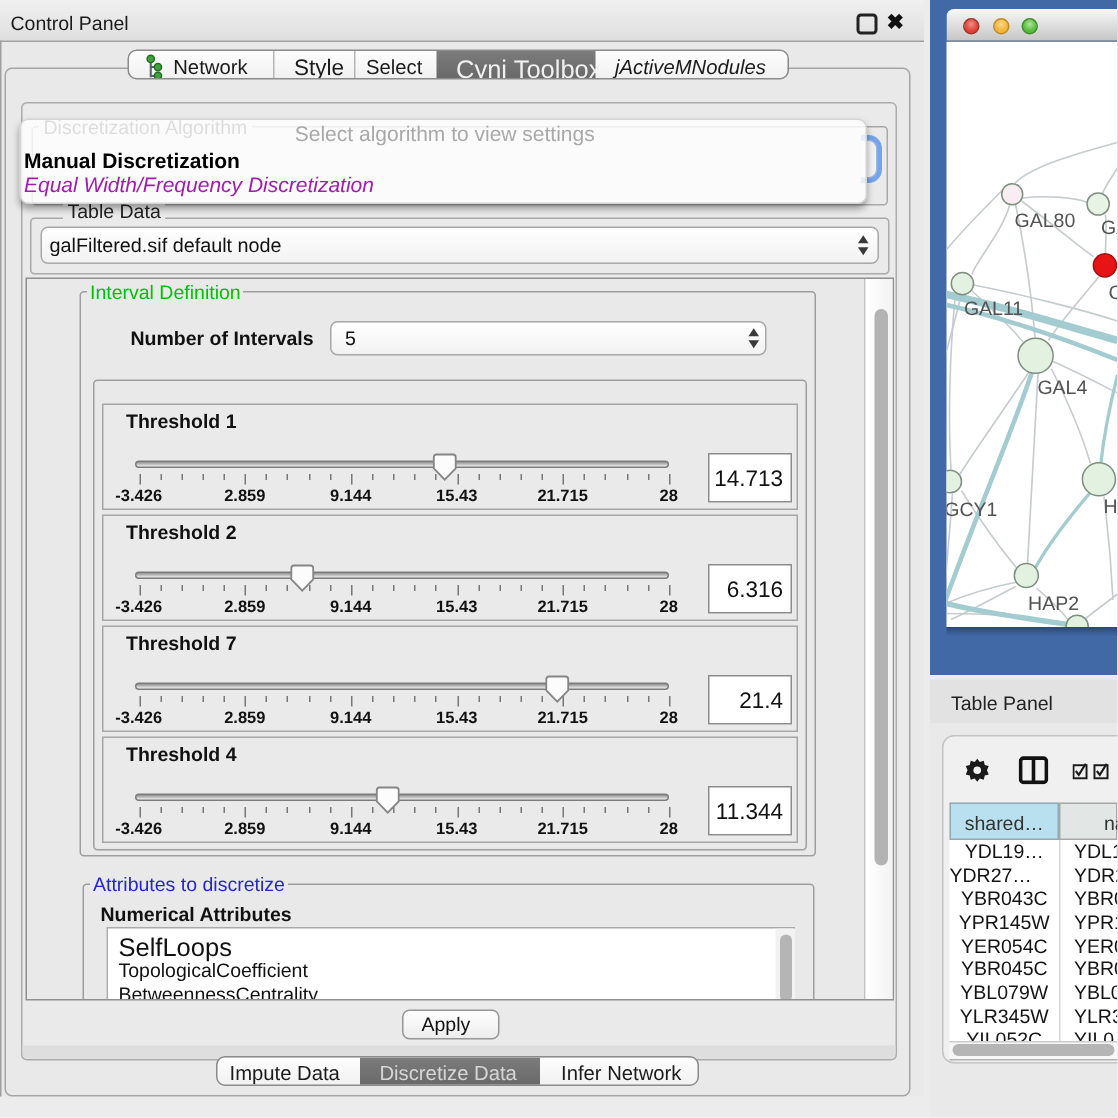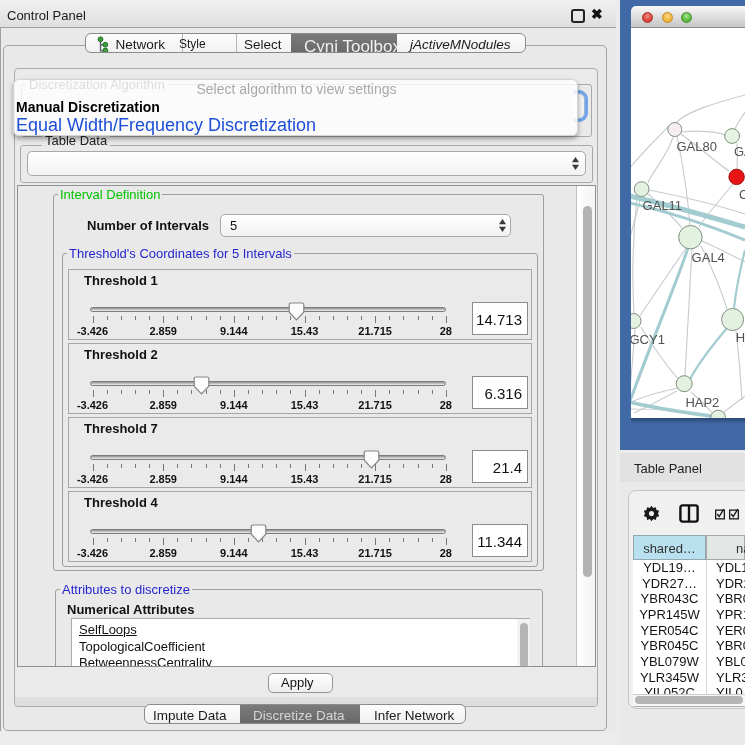--- a/index.html
+++ b/index.html
@@ -25,60 +25,60 @@
     <div class="abs" style="left:150px;top:0;width:1px;height:20px;background:#b5b5b5;"></div>
     <div class="abs" style="left:205px;top:0;width:106px;height:20px;background:linear-gradient(#7b7b7b,#686868);"></div>
 
     <svg class="abs" style="left:9px;top:1px;" width="14" height="18" viewBox="0 0 14 18">
       <path d="M5.5,4.5 L5.5,16.5 M5.5,9.7 L9,9.7 M5.5,15.7 L9,15.7" stroke="#5c6270" stroke-width="1.4" fill="none"></path>
       <circle cx="5.5" cy="4.3" r="2.4" fill="#3fa03f" stroke="#1f6f1f" stroke-width="1"></circle>
       <circle cx="10.3" cy="9.7" r="2.4" fill="#3fa03f" stroke="#1f6f1f" stroke-width="1"></circle>
       <circle cx="10.3" cy="15.5" r="2.4" fill="#3fa03f" stroke="#1f6f1f" stroke-width="1"></circle>
     </svg>
     <div class="txt" style="left:29.5px;top:3px;font-size:13.5px;color:#1b1b1b;">Network</div>
-    <div class="txt" style="left:93px;top:3px;font-size:12px;color:#1b1b1b;">Style</div>
+    <div class="txt" style="left:110px;top:3px;font-size:15px;color:#1b1b1b;">Style</div>
     <div class="txt" style="left:158px;top:3px;font-size:13.5px;color:#1b1b1b;">Select</div>
     <div class="txt" style="left:218px;top:3px;font-size:17px;color:#f0f0f0;">Cyni Toolbox</div>
     <div class="txt" style="left:324px;top:3px;font-size:13.5px;color:#1b1b1b;font-style:italic;">jActiveMNodules</div>
   </div>
 
   <div class="abs" style="left:14px;top:68px;width:584px;height:639px;border:1px solid #ababab;border-radius:4px;background:#eaeaea;box-sizing:border-box;"></div>
   <div class="abs" style="left:15px;top:697px;width:582px;height:9px;background:#dedede;border-radius:0 0 4px 4px;"></div>
 
   <div class="abs" style="left:21px;top:84px;width:571px;height:53px;border:1px solid #a9a9a9;border-radius:3px;box-sizing:border-box;"></div>
   <div class="txt" style="left:26px;top:77px;font-size:13px;color:#555;background:#eaeaea;padding:0 3px;">Discretization Algorithm</div>
 
   <div class="abs" style="left:574px;top:90px;width:18px;height:32px;overflow:hidden;">
     <div class="abs" style="left:-6px;top:3px;width:17px;height:26px;border-radius:6px;background:#f2f2f2;border:1px solid #9ab6dd;box-sizing:border-box;box-shadow:0 0 0 3px rgba(86,148,236,0.8);"></div>
   </div>
 
   <div class="abs" style="left:20px;top:145px;width:573px;height:38px;border:1px solid #a9a9a9;border-radius:3px;box-sizing:border-box;"></div>
   <div class="txt" style="left:42px;top:133px;font-size:13px;color:#222;background:#eaeaea;padding:0 3px;">Table Data</div>
 
   <div class="abs" style="left:27px;top:151px;width:559px;height:25px;background:linear-gradient(#ffffff,#f2f2f2);border:1px solid #a8a8a8;border-radius:5px;box-sizing:border-box;"></div>
+  <div class="txt" style="left:33px;top:156px;font-size:13.2px;color:#111;">galFiltered.sif default node</div>
   <svg class="abs" style="left:570px;top:156px;" width="11" height="15" viewBox="0 0 12 17">
     <path d="M6,1 L10,7 L2,7 Z" fill="#3a3a3a"></path>
     <path d="M6,16 L10,10 L2,10 Z" fill="#3a3a3a"></path>
   </svg>
 
   <div class="abs" style="left:17px;top:185px;width:579px;height:482px;border:1px solid #909090;background:#e9e9e9;box-sizing:border-box;overflow:hidden;">
 
     <div class="abs" style="left:35px;top:8px;width:491px;height:377px;border:1px solid #9e9e9e;border-radius:3px;box-sizing:border-box;"></div>
     <div class="txt" style="left:40px;top:1px;font-size:13px;color:#00c300;background:#e9e9e9;padding:0 2px;">Interval Definition</div>
 
     <div class="txt" style="left:69px;top:32px;font-size:13px;font-weight:bold;color:#111;">Number of Intervals</div>
     <div class="abs" style="left:202px;top:28px;width:291px;height:23px;background:linear-gradient(#ffffff,#f2f2f2);border:1px solid #a8a8a8;border-radius:5px;box-sizing:border-box;"></div>
     <div class="txt" style="left:212px;top:32px;font-size:13px;color:#111;">5</div>
     <svg class="abs" style="left:479px;top:32px;" width="11" height="15" viewBox="0 0 12 17">
       <path d="M6,1 L10,7 L2,7 Z" fill="#3a3a3a"></path>
       <path d="M6,16 L10,10 L2,10 Z" fill="#3a3a3a"></path>
     </svg>
 
     <div class="abs" style="left:44px;top:67px;width:476px;height:314px;border:1px solid #9e9e9e;border-radius:3px;box-sizing:border-box;"></div>
-    <div class="txt" style="left:49px;top:60px;font-size:13px;color:#2626cf;background:#e9e9e9;padding:0 2px;">Threshold's Coordinates for 5 Intervals</div>
 
     <div class="abs" style="left:50px;top:83px;width:464px;height:71px;border:1px solid #a6a6a6;background:#eaeaea;box-sizing:border-box;">
       <div class="txt" style="left:15px;top:3px;font-size:13px;font-weight:bold;color:#111;">Threshold 1</div>
       <div class="abs" style="left:21px;top:37px;width:356px;height:5px;background:linear-gradient(#8f8f8f,#f0f0f0);border:1px solid #7c7c7c;border-radius:3px;box-sizing:border-box;"></div>
       <div class="abs" style="left:23.5px;top:46px;width:1px;height:7px;background:#777;"></div>
       <div class="abs" style="left:37.6px;top:46px;width:1px;height:4px;background:#777;"></div>
       <div class="abs" style="left:51.8px;top:46px;width:1px;height:4px;background:#777;"></div>
       <div class="abs" style="left:65.9px;top:46px;width:1px;height:4px;background:#777;"></div>
       <div class="abs" style="left:80.0px;top:46px;width:1px;height:4px;background:#777;"></div>
       <div class="abs" style="left:94.2px;top:46px;width:1px;height:7px;background:#777;"></div>
@@ -235,21 +235,21 @@
           <path d="M3,1 L14,1 Q15.8,1 15.8,2.8 L15.8,10.2 L8.5,17.8 L1.2,10.2 L1.2,2.8 Q1.2,1 3,1 Z" fill="#fcfcfc" stroke="#858585" stroke-width="1.2"></path>
         </svg>
       <div class="abs" style="left:403px;top:32px;width:56px;height:33px;background:#fff;border:1px solid #8c8c8c;box-sizing:border-box;"></div>
       <div class="txt" style="left:403px;top:41px;width:50px;text-align:right;font-size:15px;color:#111;">11.344</div>
       </div>
 
     <div class="abs" style="left:37px;top:403px;width:488px;height:80px;border:1px solid #9e9e9e;border-radius:3px;box-sizing:border-box;"></div>
     <div class="txt" style="left:42px;top:396px;font-size:13px;color:#2626cf;background:#e9e9e9;padding:0 2px;">Attributes to discretize</div>
     <div class="txt" style="left:49px;top:416px;font-size:13px;font-weight:bold;color:#111;">Numerical Attributes</div>
     <div class="abs" style="left:53px;top:432px;width:459px;height:50px;background:#fff;border:1px solid #aaa;box-sizing:border-box;"></div>
-    <div class="txt" style="left:61px;top:436px;font-size:13px;color:#111;text-decoration:underline;">SelfLoops</div>
+    <div class="txt" style="left:61px;top:436px;font-size:17px;color:#111;">SelfLoops</div>
     <div class="txt" style="left:61px;top:452.5px;font-size:13px;color:#111;">TopologicalCoefficient</div>
     <div class="txt" style="left:61px;top:469px;font-size:13px;color:#111;">BetweennessCentrality</div>
 
     <div class="abs" style="left:499px;top:433px;width:13px;height:49px;background:#f2f2f2;"></div>
     <div class="abs" style="left:501.5px;top:437px;width:8px;height:45px;background:#b5b5b5;border-radius:4px;"></div>
 
     <div class="abs" style="left:558px;top:0;width:1px;height:482px;background:#c0c0c0;"></div>
     <div class="abs" style="left:559px;top:0;width:19px;height:482px;background:linear-gradient(90deg,#ffffff,#f2f2f2);"></div>
     <div class="abs" style="left:564.5px;top:20px;width:9.5px;height:371px;background:#b3b3b3;border-radius:5px;"></div>
   </div>
@@ -260,21 +260,21 @@
   <div class="abs" style="left:144px;top:704px;width:322px;height:20px;background:linear-gradient(#fdfdfd,#f1f1f1);border:1px solid #8b8b8b;border-radius:6px;box-sizing:border-box;overflow:hidden;">
     <div class="abs" style="left:94.6px;top:0;width:120.4px;height:20px;background:linear-gradient(#7b7b7b,#686868);"></div>
     <div class="txt" style="left:8px;top:3px;font-size:13.5px;color:#1b1b1b;">Impute Data</div>
     <div class="txt" style="left:108px;top:3px;font-size:13.5px;color:#d6d6d6;">Discretize Data</div>
     <div class="txt" style="left:229px;top:3px;font-size:13.5px;color:#1b1b1b;">Infer Network</div>
   </div>
 
   <div class="abs" style="left:13px;top:79px;width:565px;height:57px;background:rgba(255,255,255,0.80);border:1px solid #d4d4d4;border-radius:6px;box-shadow:0 3px 5px rgba(0,0,0,0.35);box-sizing:border-box;">
     <div class="txt" style="left:0;top:1px;width:565px;text-align:center;font-size:14px;color:#a9a9a9;">Select algorithm to view settings</div>
     <div class="txt" style="left:2px;top:19px;font-size:14px;font-weight:bold;color:#000;">Manual Discretization</div>
-    <div class="txt" style="left:2px;top:35px;font-size:18px;color:#1d4ed8;">Equal Width/Frequency Discretization</div>
+    <div class="txt" style="left:2px;top:35px;font-size:14px;color:#a21caf;font-style:italic;">Equal Width/Frequency Discretization</div>
   </div>
 
   <div class="abs" style="left:620px;top:0;width:125px;height:450px;background:#4169a6;"></div>
 
   <div class="abs" style="left:631px;top:6px;width:114px;height:22px;background:linear-gradient(#f8f8f8,#c6c6c6);border-bottom:1px solid #8a8a8a;border-radius:5px 0 0 0;box-sizing:border-box;"></div>
   <div class="abs" style="left:642px;top:11.5px;width:11px;height:11px;border-radius:50%;background:radial-gradient(circle at 50% 35%,#f08d85,#dd4338 60%);border:1px solid #a53126;box-sizing:border-box;"></div>
   <div class="abs" style="left:661.5px;top:11.5px;width:11px;height:11px;border-radius:50%;background:radial-gradient(circle at 50% 35%,#fbd98c,#f0b437 60%);border:1px solid #bf8b24;box-sizing:border-box;"></div>
   <div class="abs" style="left:681px;top:11.5px;width:11px;height:11px;border-radius:50%;background:radial-gradient(circle at 50% 35%,#b0e69a,#58ba3c 60%);border:1px solid #3f8f2a;box-sizing:border-box;"></div>
 
   <div class="abs" style="left:631px;top:28px;width:114px;height:390px;background:#fff;overflow:hidden;"></div>
@@ -364,21 +364,21 @@
 
   <div class="abs" style="left:633px;top:535px;width:112px;height:159px;background:#fff;"></div>
   <div class="abs" style="left:633px;top:535px;width:73px;height:25px;background:#b8e0ee;border:1px solid #94a8b0;box-sizing:border-box;"></div>
   <div class="abs" style="left:706px;top:535px;width:39px;height:25px;background:#e2e6e4;border:1px solid #a8a8a8;box-sizing:border-box;"></div>
   <div class="txt" style="left:633px;top:541px;width:73px;text-align:center;font-size:13px;color:#333;">shared…</div>
   <div class="txt" style="left:736px;top:541px;font-size:13px;color:#333;">na</div>
   <div class="abs" style="left:706px;top:560px;width:1px;height:134px;background:#d8d8d8;"></div>
   <div class="abs" style="left:633px;top:560px;width:112px;height:134px;overflow:hidden;" id="rows">
     <div class="txt" style="left:0;top:0.0px;width:73px;text-align:center;font-size:13px;color:#141414;">YDL19…</div>
     <div class="txt" style="left:83px;top:0.0px;font-size:13px;color:#141414;">YDL1</div>
-    <div class="txt" style="left:0;top:15.7px;width:73px;text-align:center;font-size:13px;color:#141414;">YDR27…</div>
+    <div class="txt" style="left:0;top:15.7px;width:73px;text-align:left;font-size:13px;color:#141414;">YDR27…</div>
     <div class="txt" style="left:83px;top:15.7px;font-size:13px;color:#141414;">YDR2</div>
     <div class="txt" style="left:0;top:31.3px;width:73px;text-align:center;font-size:13px;color:#141414;">YBR043C</div>
     <div class="txt" style="left:83px;top:31.3px;font-size:13px;color:#141414;">YBR0</div>
     <div class="txt" style="left:0;top:47.0px;width:73px;text-align:center;font-size:13px;color:#141414;">YPR145W</div>
     <div class="txt" style="left:83px;top:47.0px;font-size:13px;color:#141414;">YPR1</div>
     <div class="txt" style="left:0;top:62.6px;width:73px;text-align:center;font-size:13px;color:#141414;">YER054C</div>
     <div class="txt" style="left:83px;top:62.6px;font-size:13px;color:#141414;">YER0</div>
     <div class="txt" style="left:0;top:78.3px;width:73px;text-align:center;font-size:13px;color:#141414;">YBR045C</div>
     <div class="txt" style="left:83px;top:78.3px;font-size:13px;color:#141414;">YBR0</div>
     <div class="txt" style="left:0;top:94.0px;width:73px;text-align:center;font-size:13px;color:#141414;">YBL079W</div>

